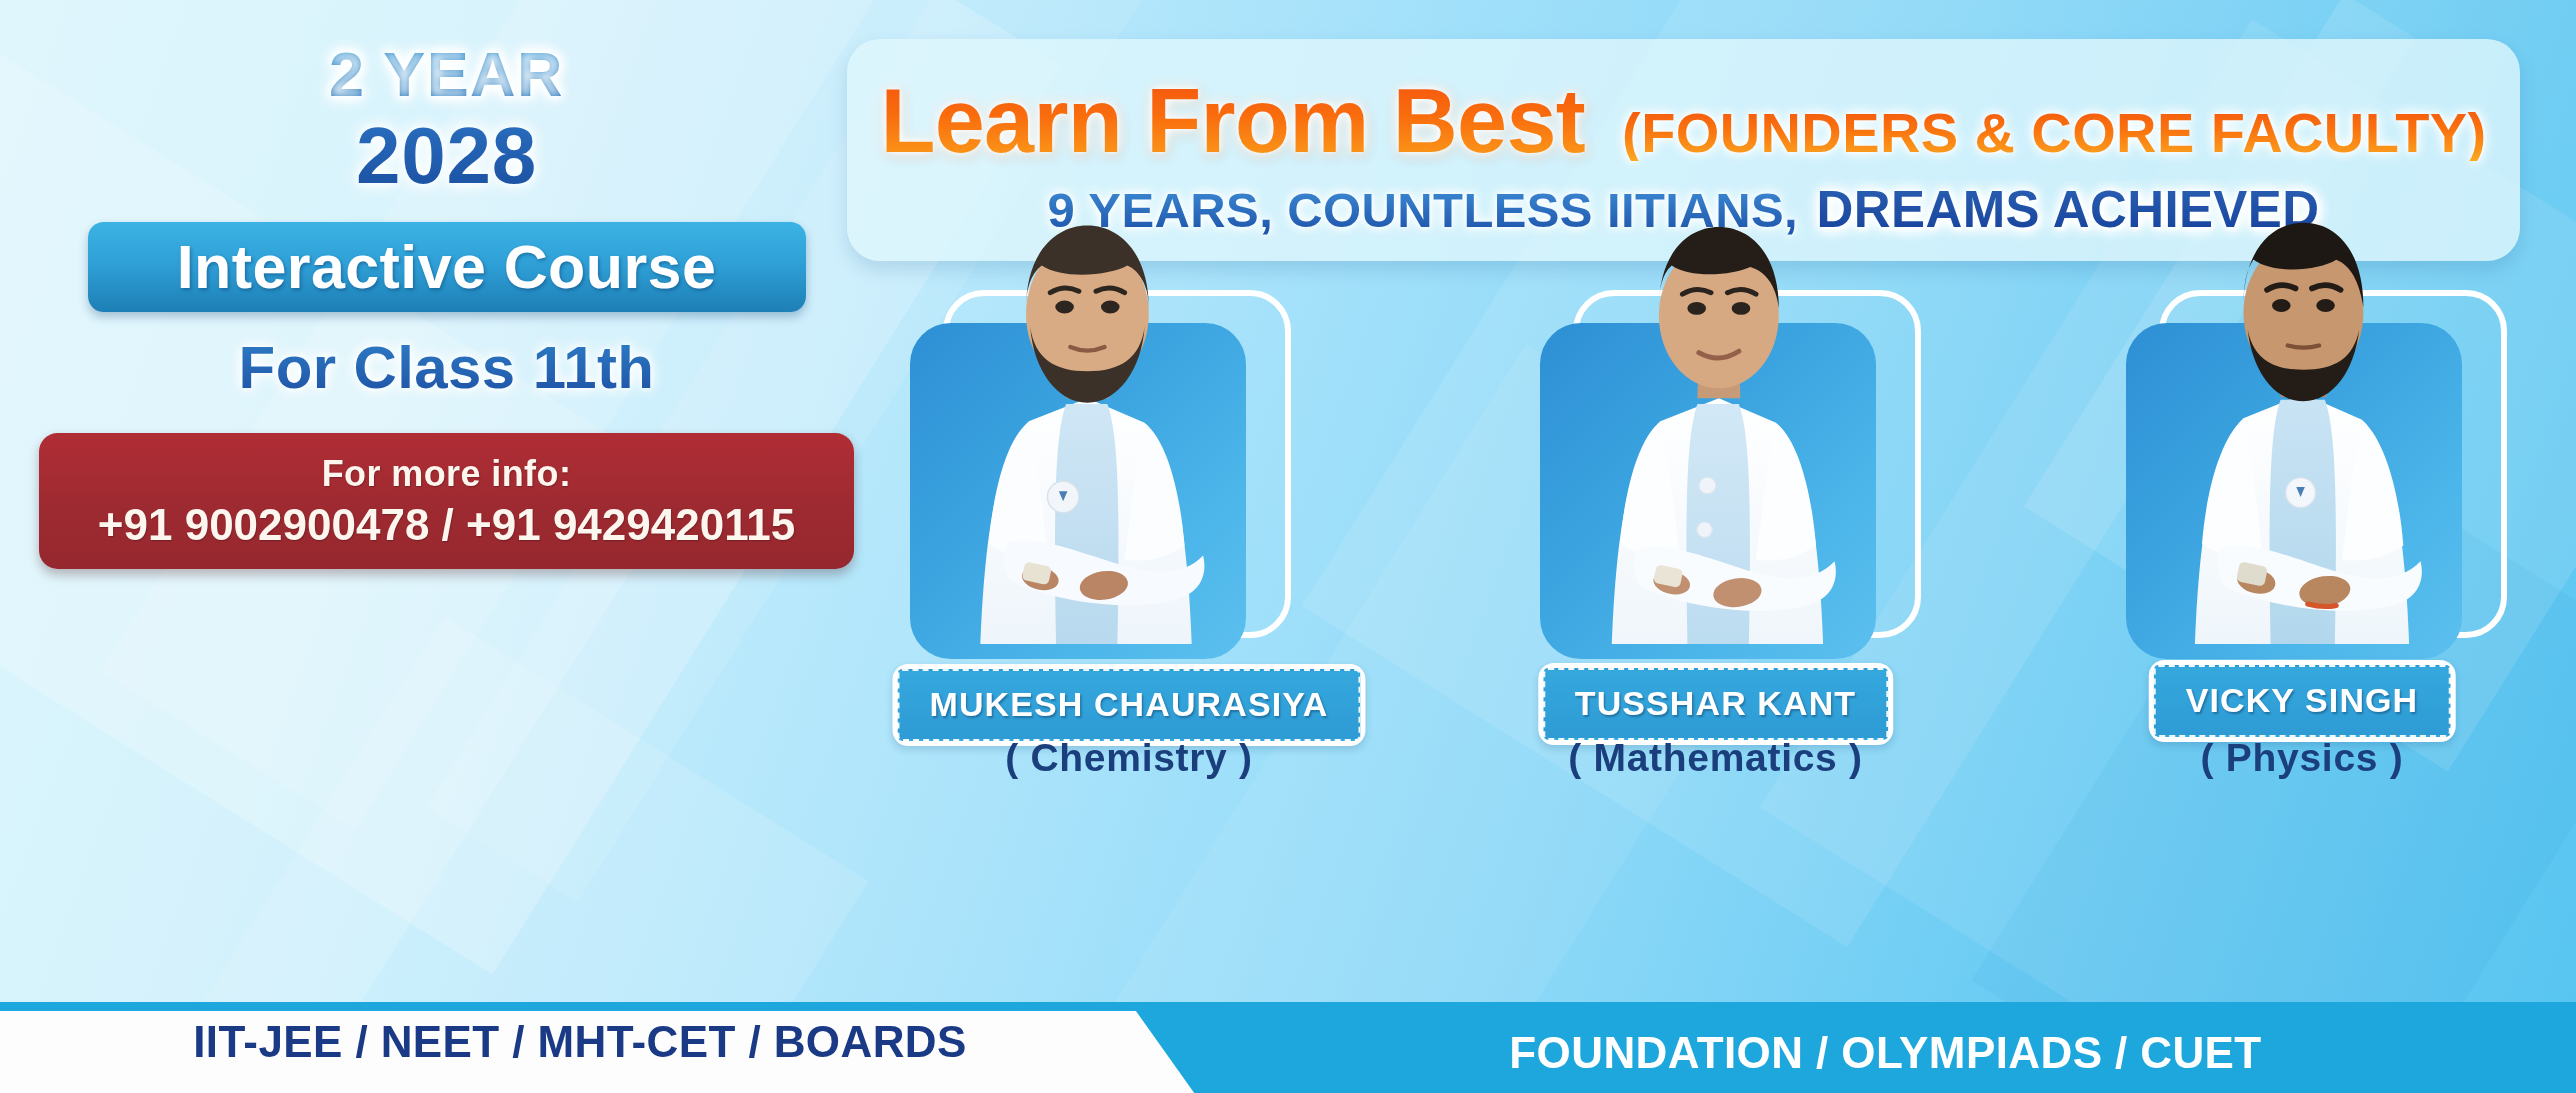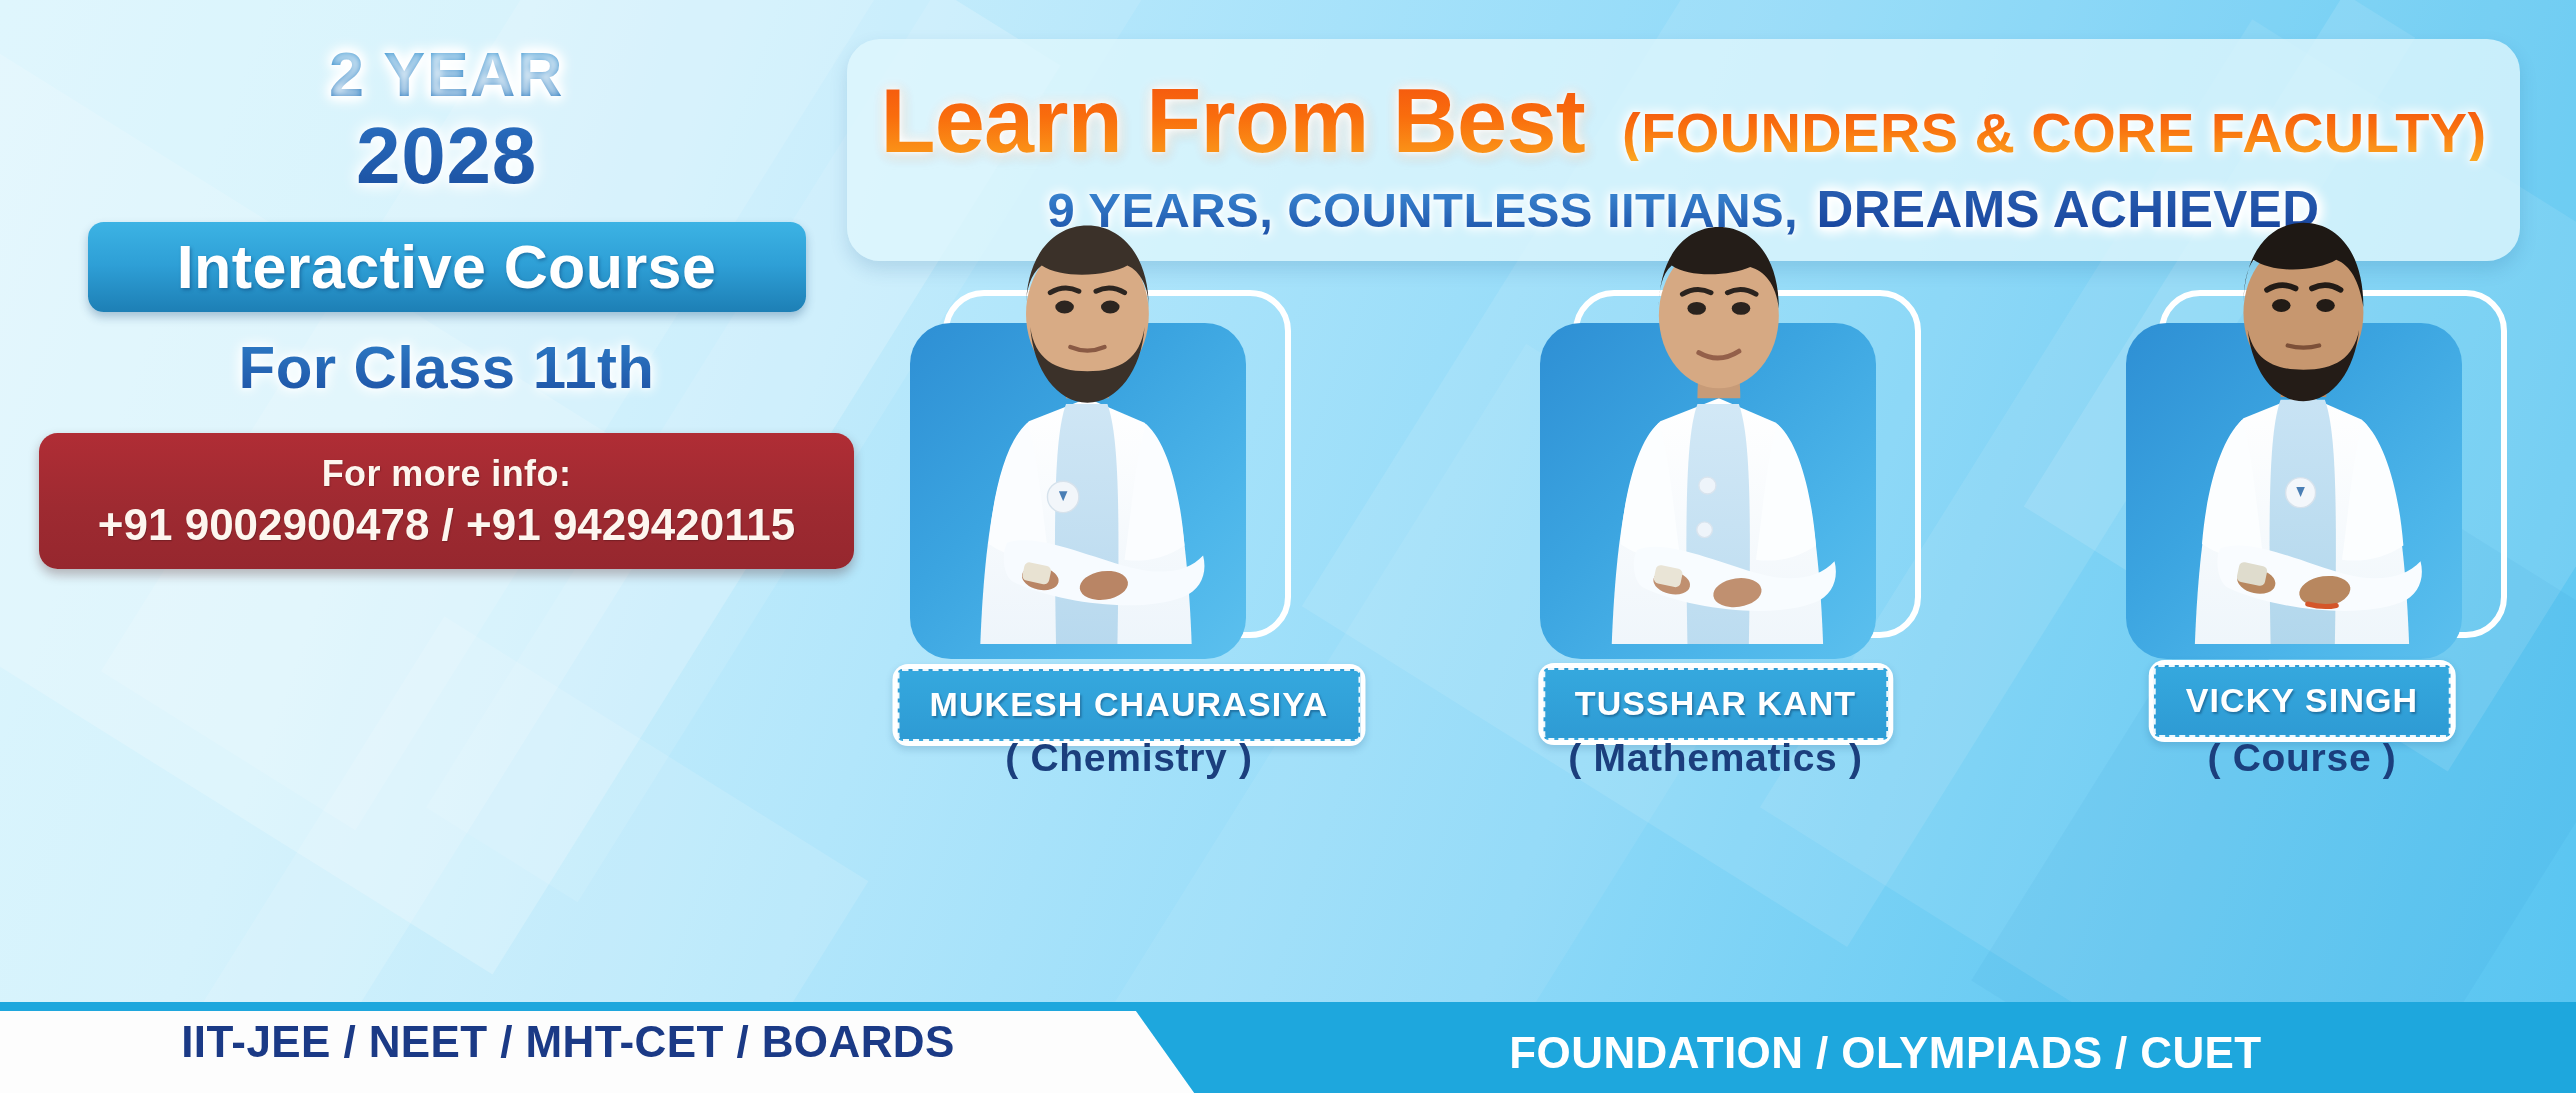--- a/index.html
+++ b/index.html
@@ -148,21 +148,21 @@
   #bottombar{position:absolute;left:0;top:1011px;width:2576px;height:83px;overflow:hidden;}
   .bb-white{
     position:absolute;left:0;top:0;width:1215px;height:83px;background:#fdfdfd;
     clip-path:polygon(0 0,1136px 0,1195px 83px,0 83px);
   }
   .bb-blue{
     position:absolute;left:0;top:0;width:2576px;height:83px;background:#1ea7dd;
     clip-path:polygon(1136px 0,2576px 0,2576px 83px,1195px 83px);
   }
   .bb-left-text{
-    position:absolute;left:0;top:0;width:1136px;height:62px;
+    position:absolute;left:12px;top:0;width:1136px;height:62px;
     display:flex;align-items:center;justify-content:center;
     font-size:44px;font-weight:700;color:#1b3a86;letter-spacing:0.4px;
   }
   .bb-right-text{
     position:absolute;left:1195px;top:0;width:1381px;height:83px;
     display:flex;align-items:center;justify-content:center;
     font-size:44px;font-weight:700;color:#ffffff;letter-spacing:0.4px;
   }
 </style>
 </head>
@@ -344,21 +344,21 @@
             <path d="M274,114 q20,-10 40,2" stroke="#221b16" stroke-width="8" fill="none" stroke-linecap="round"></path>
             <path d="M240,194 q22,6 44,0" stroke="#7d5038" stroke-width="6" fill="none" stroke-linecap="round"></path>
           </g>
         </svg>
       </div>
       <div class="nameplate">
         <div class="nameplate-inner">
           <span>VICKY SINGH</span>
         </div>
       </div>
-      <div class="subject">( Course )</div>
+      <div class="subject">( Physics )</div>
     </div>
 
   </div>
 
   <div id="bottomstrip"></div>
   <div id="bottombar">
     <div class="bb-white"></div>
     <div class="bb-blue"></div>
     <div class="bb-left-text">IIT-JEE / NEET / MHT-CET / BOARDS</div>
     <div class="bb-right-text">FOUNDATION / OLYMPIADS / CUET</div>

